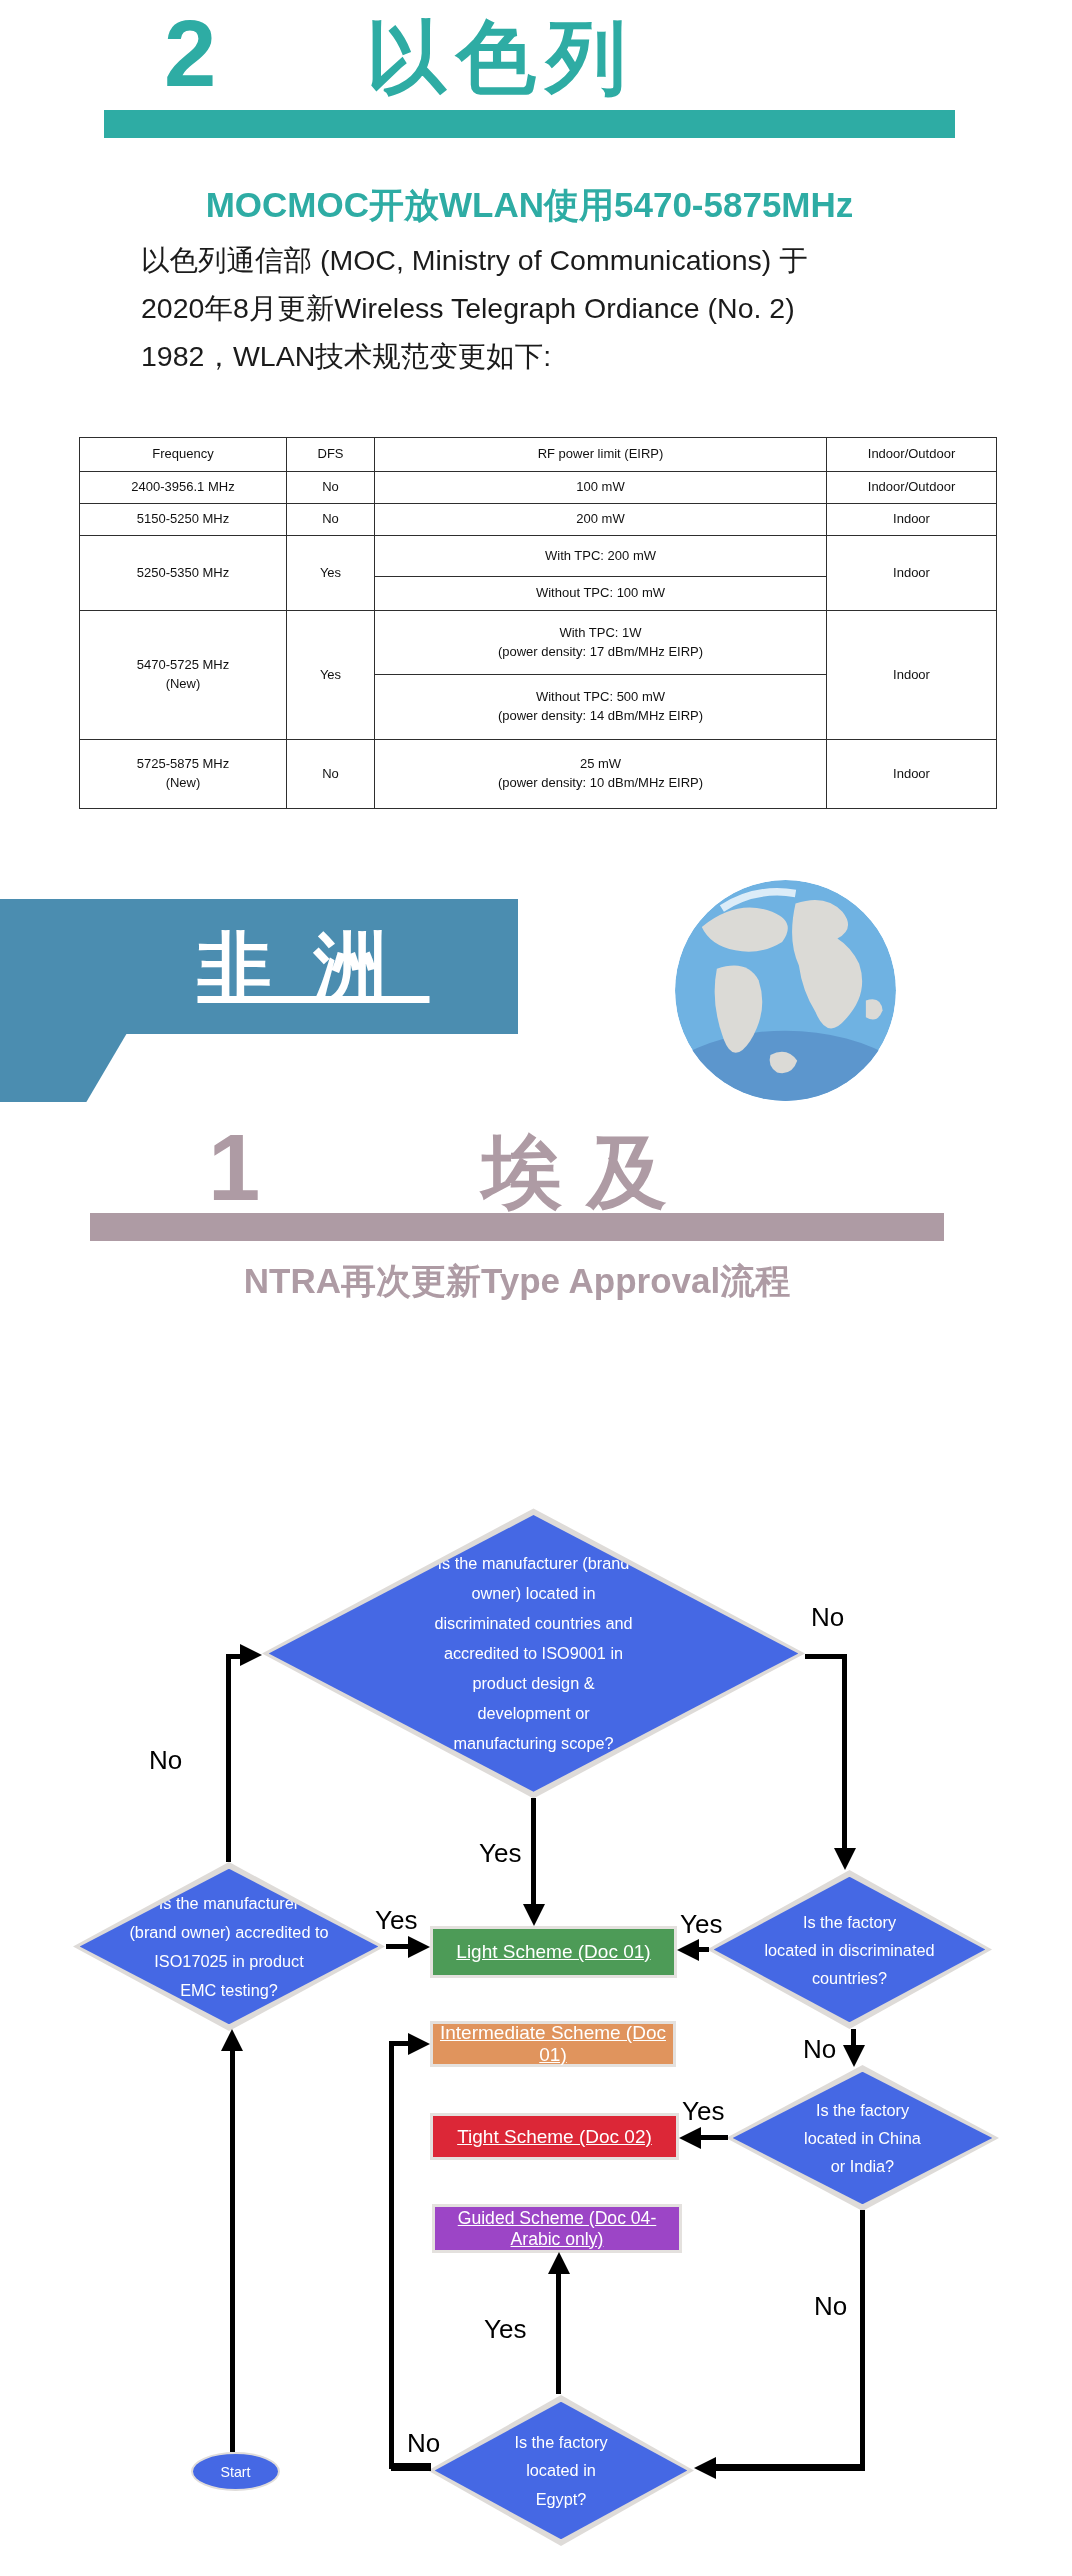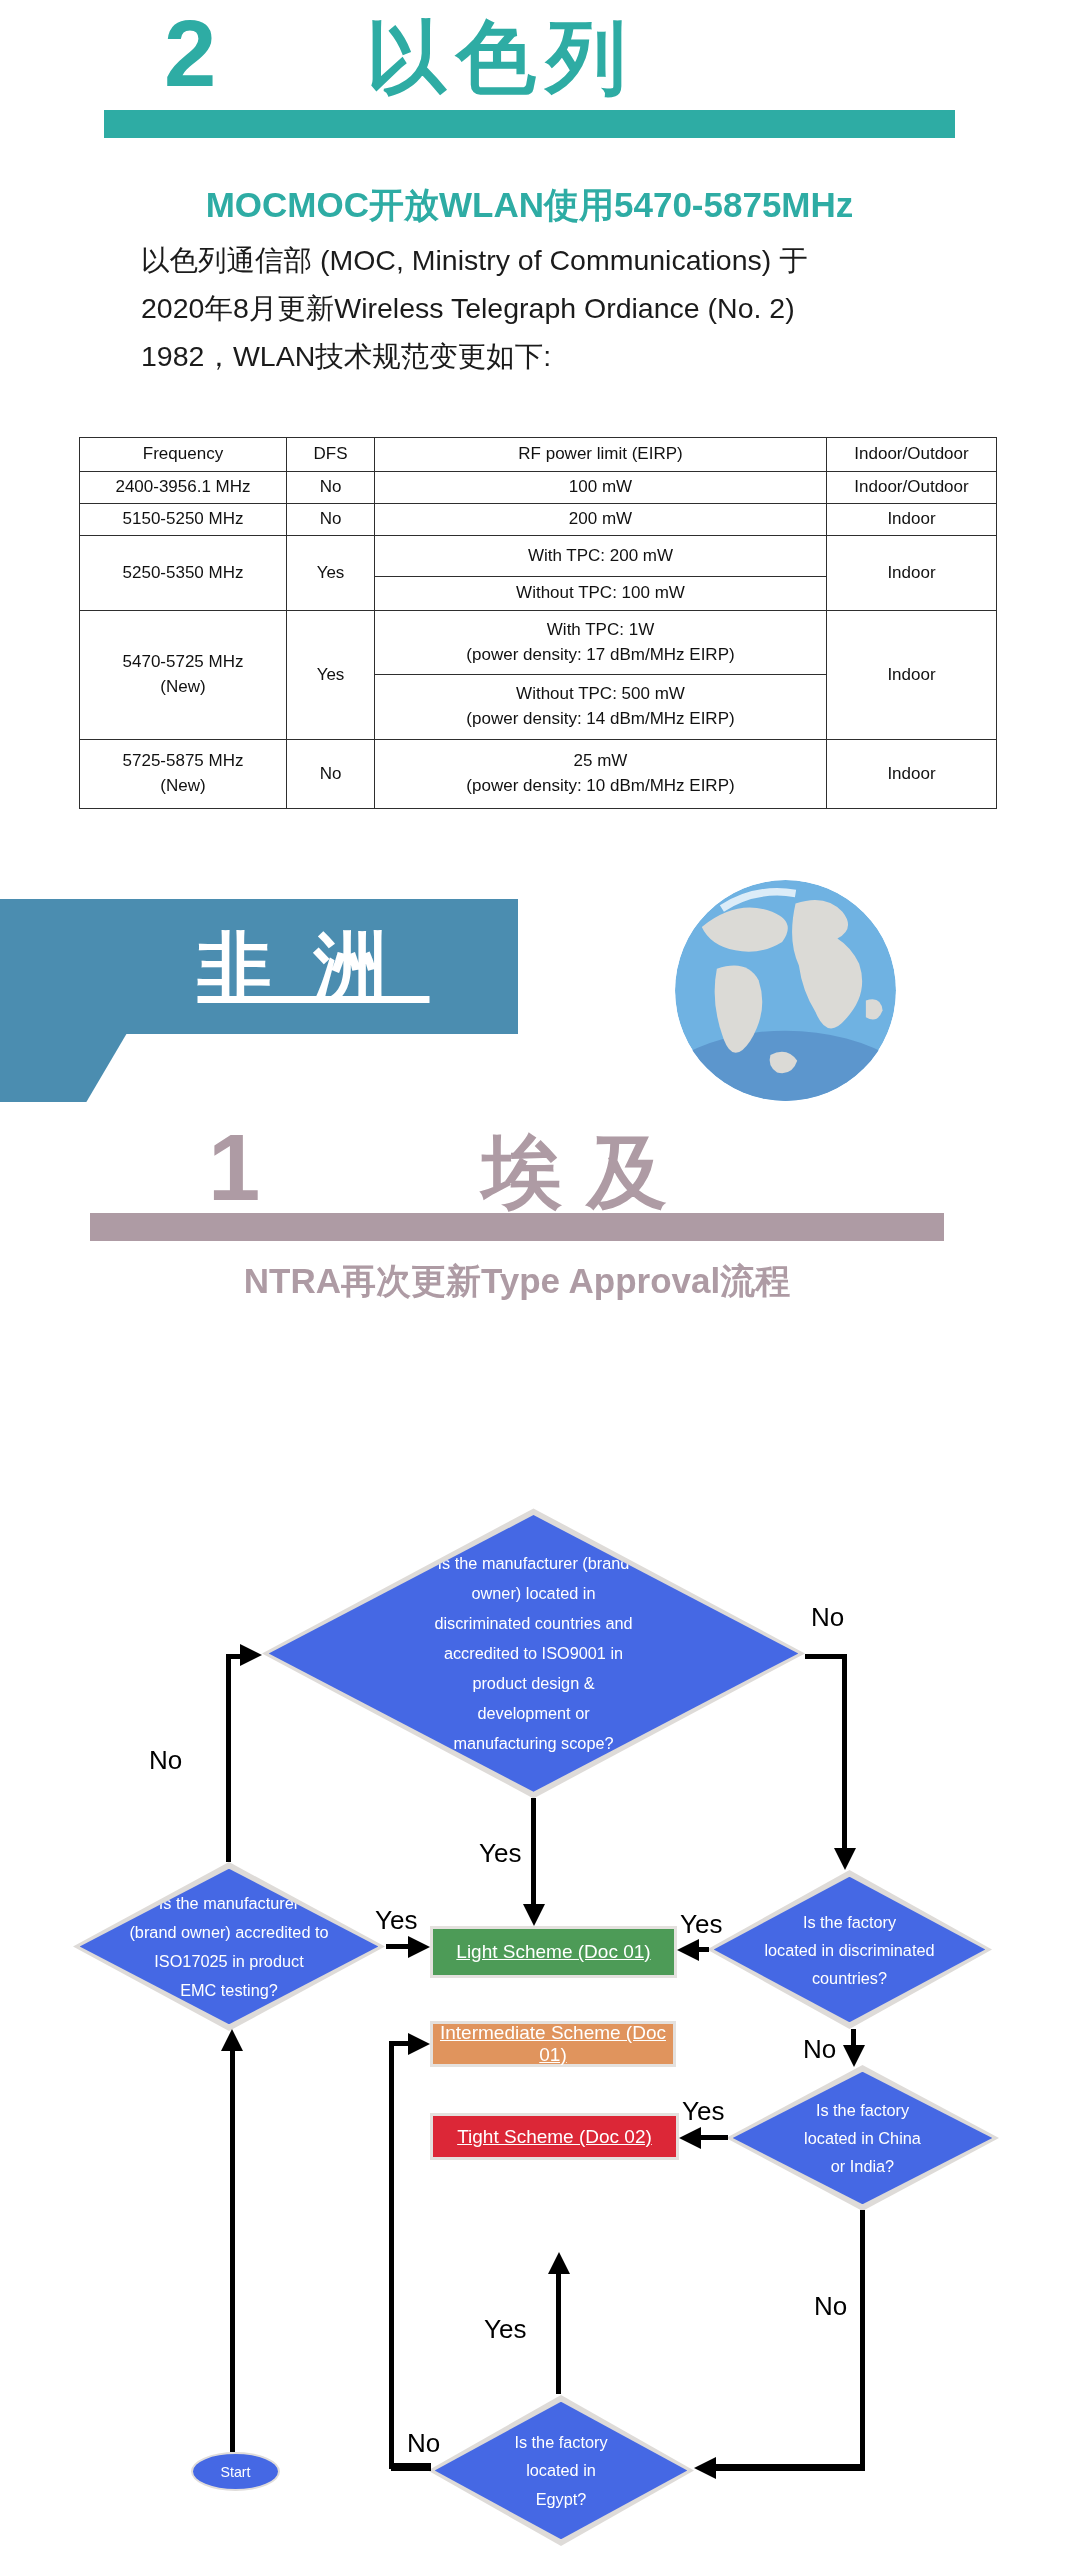--- a/index.html
+++ b/index.html
@@ -7,21 +7,21 @@
         font-family:"Liberation Sans","DejaVu Sans",sans-serif;color:#1b1b1b;}
   .abs{position:absolute;}
   .teal{color:#2EACA4;}
   .mauve{color:#AE9BA4;}
   .secnum{font-size:94px;font-weight:bold;line-height:1;}
   .sectitle{font-size:80px;font-weight:bold;line-height:1;letter-spacing:10px;}
   .bar{position:absolute;height:28px;}
   .subtitle{position:absolute;font-size:35px;font-weight:bold;text-align:center;}
   .bodytext{position:absolute;font-size:28.5px;line-height:48px;white-space:pre-line;color:#1b1b1b;}
   
-  table.reg{border-collapse:collapse;table-layout:fixed;font-size:17px;color:#111;}
+  table.reg{border-collapse:collapse;table-layout:fixed;font-size:13px;color:#111;}
   table.reg td,table.reg th{border:1.7px solid #2e2e2e;text-align:center;vertical-align:middle;
         padding:0;font-weight:normal;white-space:pre-line;line-height:1.45;}
   
   .banner{position:absolute;left:0;top:899px;width:518px;height:135px;background:#4B8DB0;
         display:flex;align-items:center;justify-content:center;}
   .banner-title{color:#fff;font-size:74px;font-weight:bold;letter-spacing:42px;padding-left:109px;line-height:1;text-decoration:underline;}
   .banner-tail{position:absolute;left:0;top:1033px;width:127px;height:69px;background:#4B8DB0;
         clip-path:polygon(0 0,100% 0,68% 100%,0 100%);}
   
   .flow{position:absolute;left:0;top:1500px;width:1072px;height:1076px;}
@@ -171,20 +171,21 @@
     </div>
     <div class="diamond" style="left:428px;top:895px;width:266px;height:151px;">
       <div class="inner" style="line-height:28.5px;">Is the factory
 located in
 Egypt?</div>
     </div>
 
     <div class="scheme" style="left:430px;top:426px;width:247px;height:52px;background:#4D9B57;">Light Scheme (Doc 01)</div>
     <div class="scheme" style="left:430px;top:521px;width:246px;height:46px;background:#E0945D;">Intermediate Scheme (Doc 01)</div>
     <div class="scheme" style="left:430px;top:613px;width:249px;height:47px;background:#DC2737;">Tight Scheme (Doc 02)</div>
+    <div class="scheme" style="left:432px;top:704px;width:250px;height:49px;background:#9C45C6;font-size:17.6px;">Guided Scheme (Doc 04-Arabic only)</div>
 
     <div class="start">Start</div>
 
     <div class="line" style="left:230px;top:551px;width:5px;height:401px;"></div>
     <div class="arr u" style="left:221px;top:529px;"></div>
 
     <div class="line" style="left:226px;top:156px;width:5px;height:206px;"></div>
     <div class="line" style="left:226px;top:154px;width:18.4px;height:5px;"></div>
     <div class="arr r" style="left:240px;top:144px;"></div>
     <div class="lbl" style="left:149px;top:245px;">No</div>

